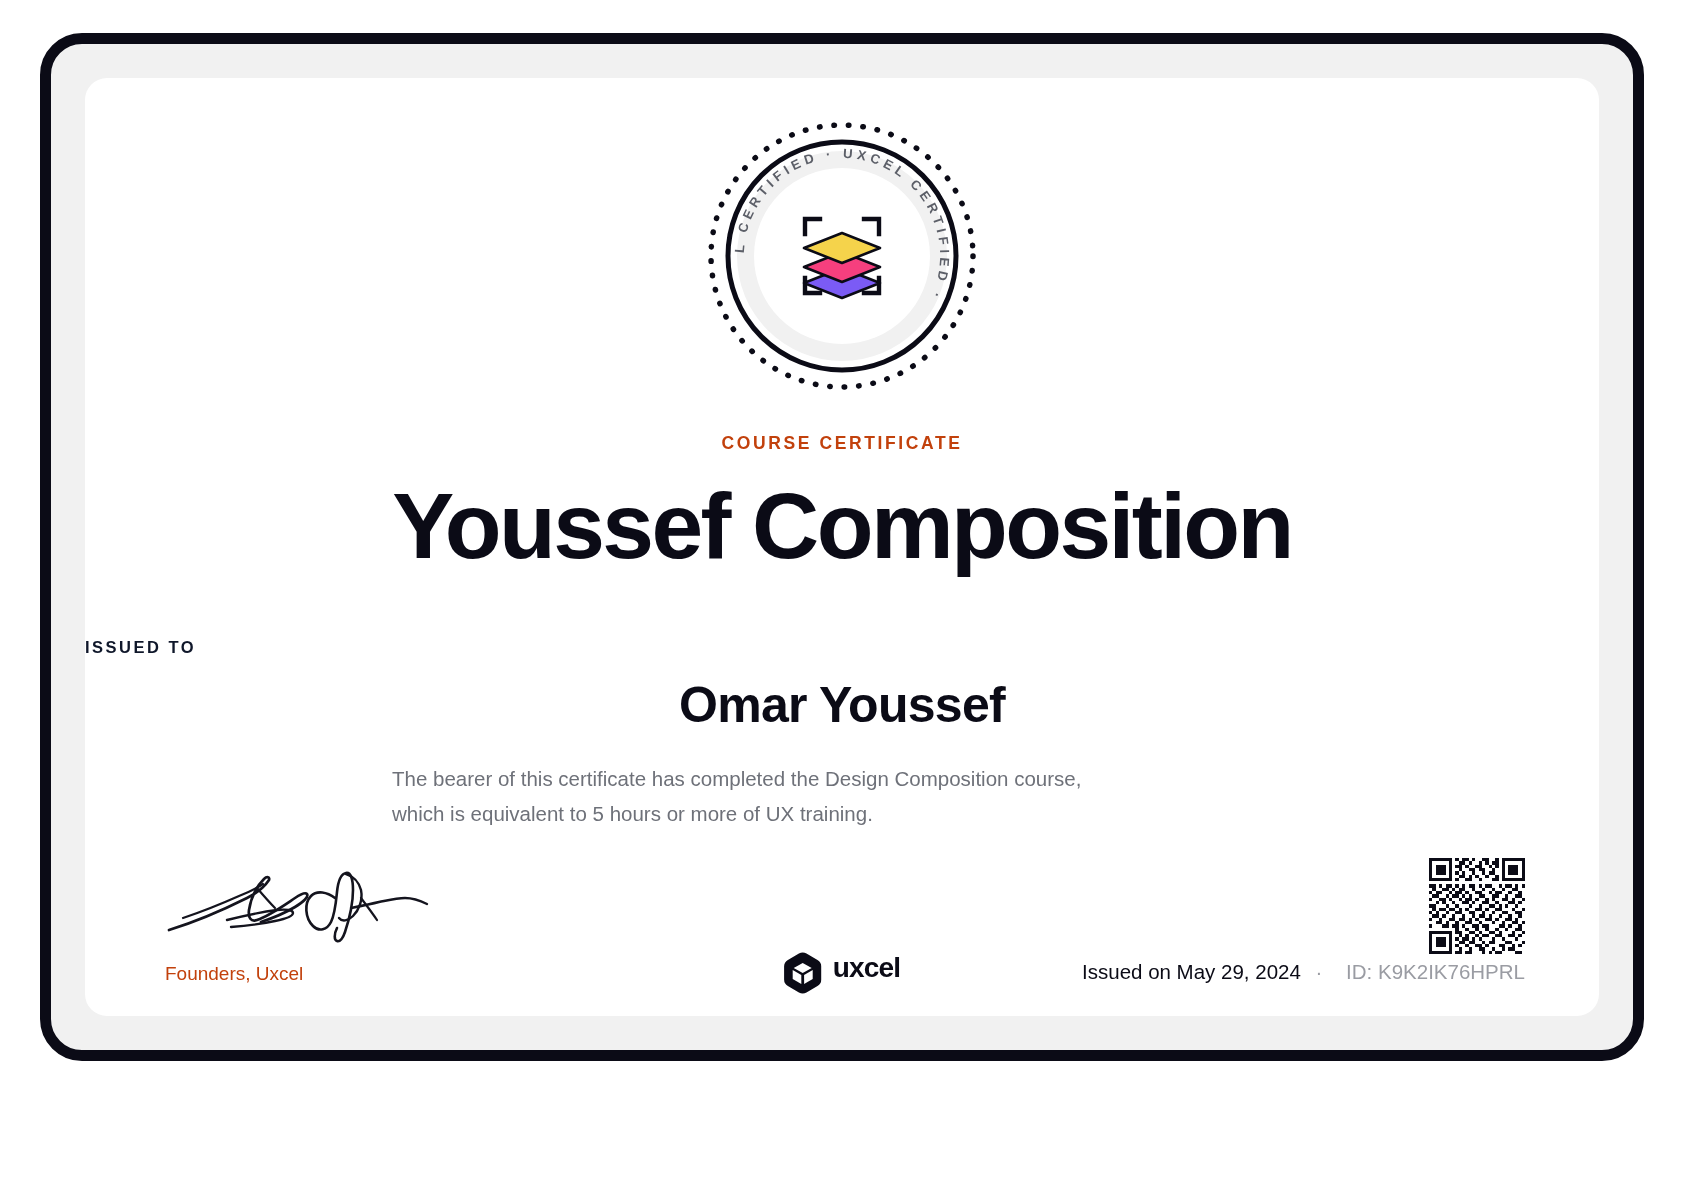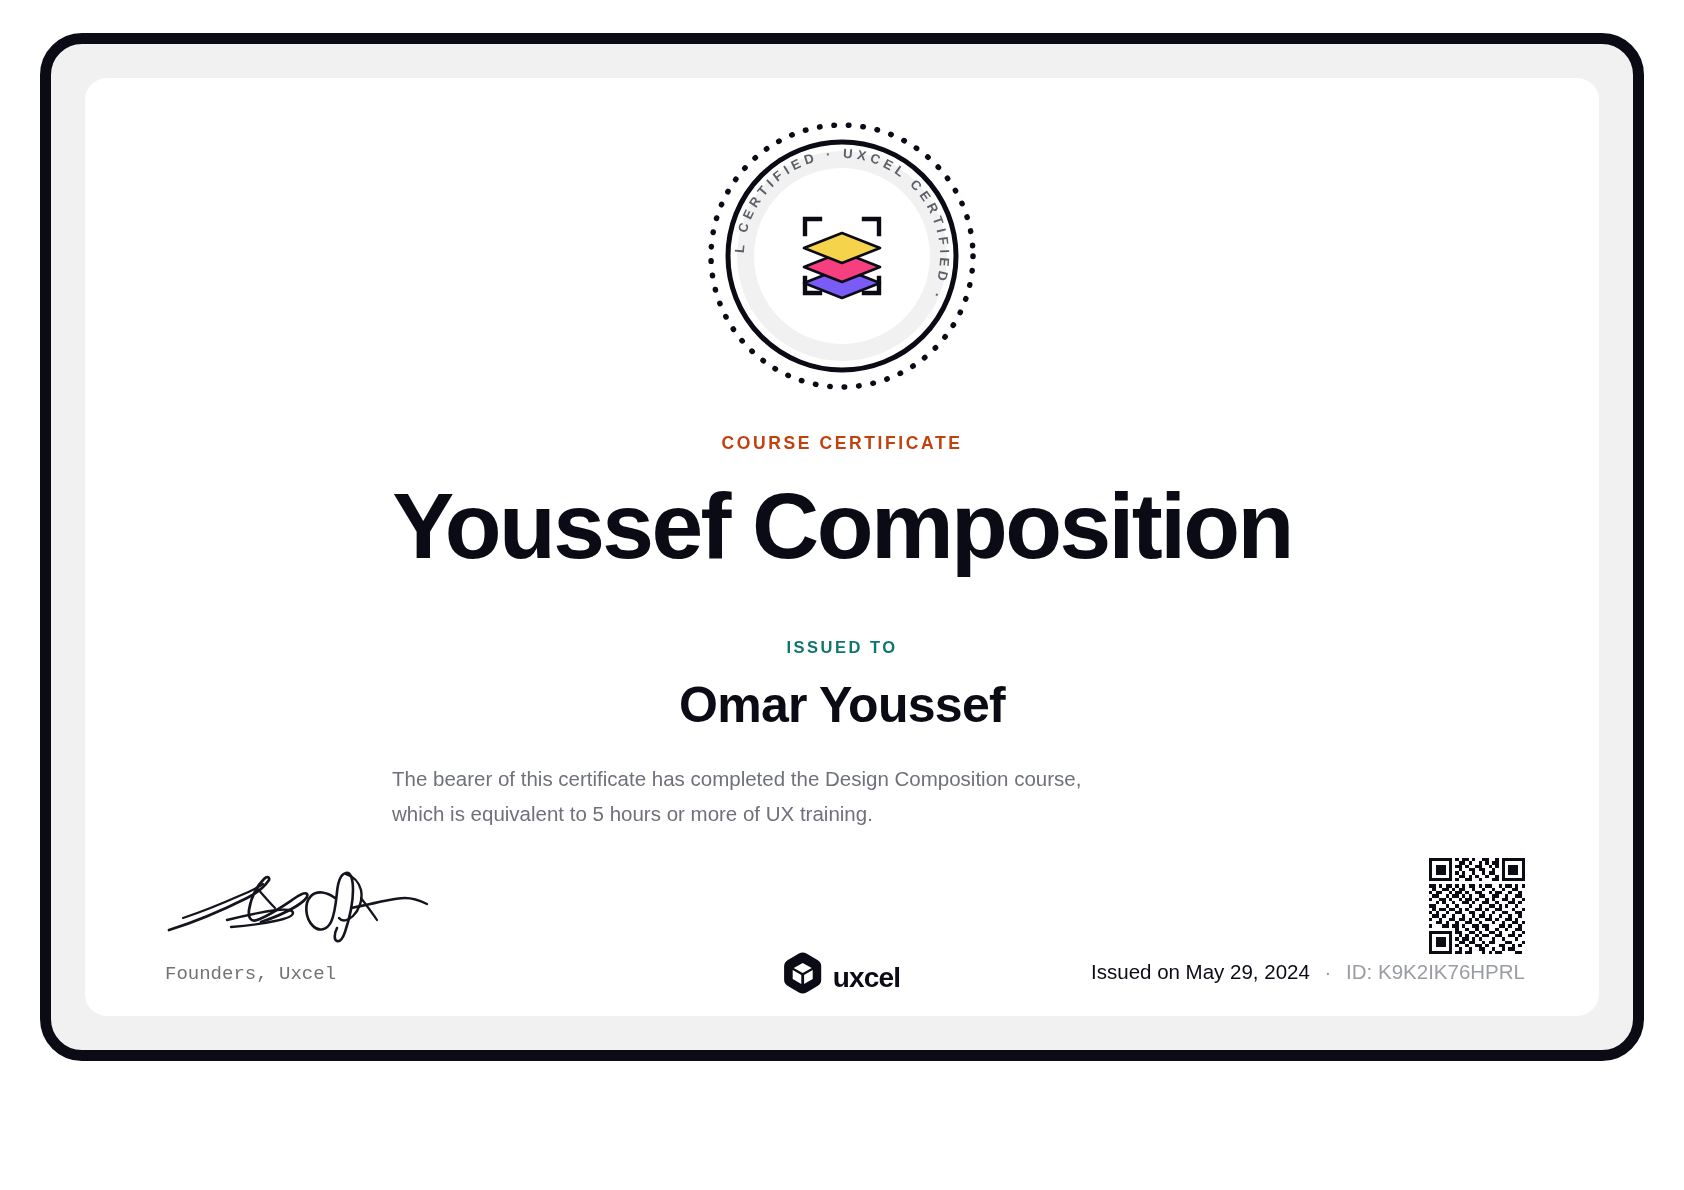--- a/index.html
+++ b/index.html
@@ -65,25 +65,24 @@
     line-height: 1.05;
     font-weight: bold;
     letter-spacing: -2.6px;
     color: #0B0B16;
   }
 
   .issued-label {
     position: absolute;
     left: 0; right: 0;
     top: 560px;
-    text-align: center;
     font-size: 16.5px;
     font-weight: bold;
     letter-spacing: 2.5px;
-    color: #0f766e;
+    color: #0f172a;
   }
 
   .recipient-name {
     position: absolute;
     left: 0; right: 0;
     top: 598px;
     text-align: center;
     font-size: 50px;
     font-weight: bold;
     letter-spacing: -0.7px;
@@ -111,31 +110,30 @@
     width: 300px;
     height: 80px;
   }
   .signatures svg { display: block; width: 300px; height: 80px; }
 
   .signature-caption {
     position: absolute;
     left: 80px;
     top: 885px;
     font-size: 19px;
-    color: #737373;
-    font-family: Liberation Mono, monospace;
+    color: #c2410c;
   }
 
   .brand-logo {
     position: absolute;
     left: 50%;
     transform: translateX(-50%);
     top: 874px;
     display: flex;
-    align-items: flex-end;
+    align-items: flex-start;
     gap: 11px;
   }
   .brand-mark { width: 38px; height: 42px; display: block; }
   .brand-word {
     font-size: 28px;
     font-weight: bold;
     letter-spacing: -0.8px;
     color: #0B0B16;
   }
 
@@ -150,21 +148,21 @@
 
   .meta-line {
     position: absolute;
     right: 74px;
     top: 882px;
     font-size: 20.5px;
     color: #0B0B16;
     white-space: nowrap;
   }
   .meta-sep { color: #9A9CA3; margin: 0 9px; }
-  .meta-id { color: #9A9CA3; }
+  .meta-id { color: #9A9CA3; margin-left: 9px; }
 </style>
 </head>
 <body>
 
 <div class="certificate-frame">
   <div class="certificate-card">
 
     <div class="seal-wrap">
       <svg viewBox="0 0 280 280" xmlns="http://www.w3.org/2000/svg">
         <defs>

